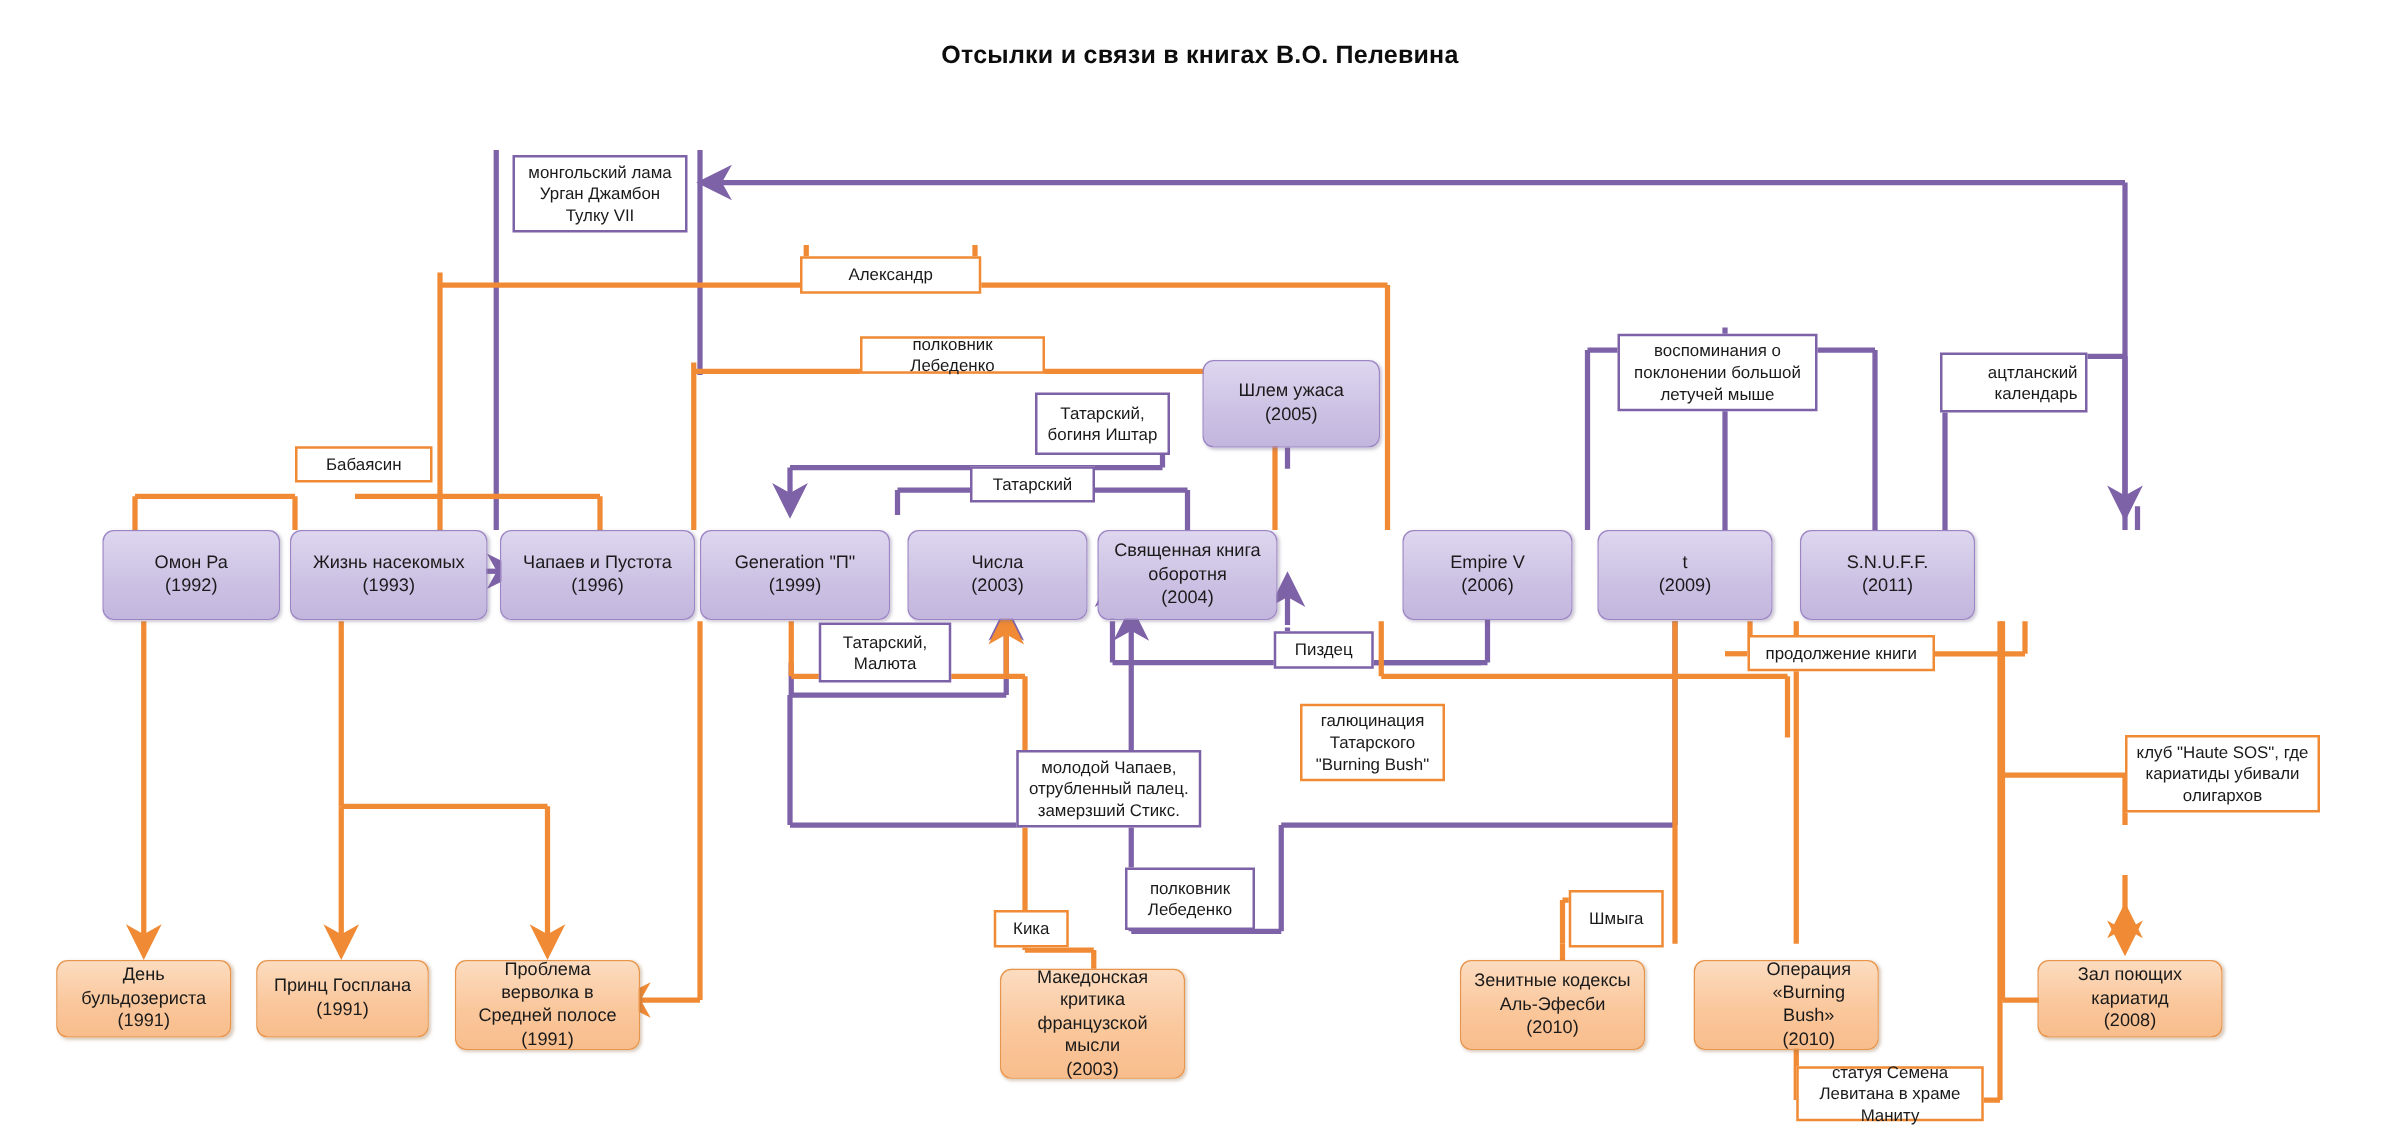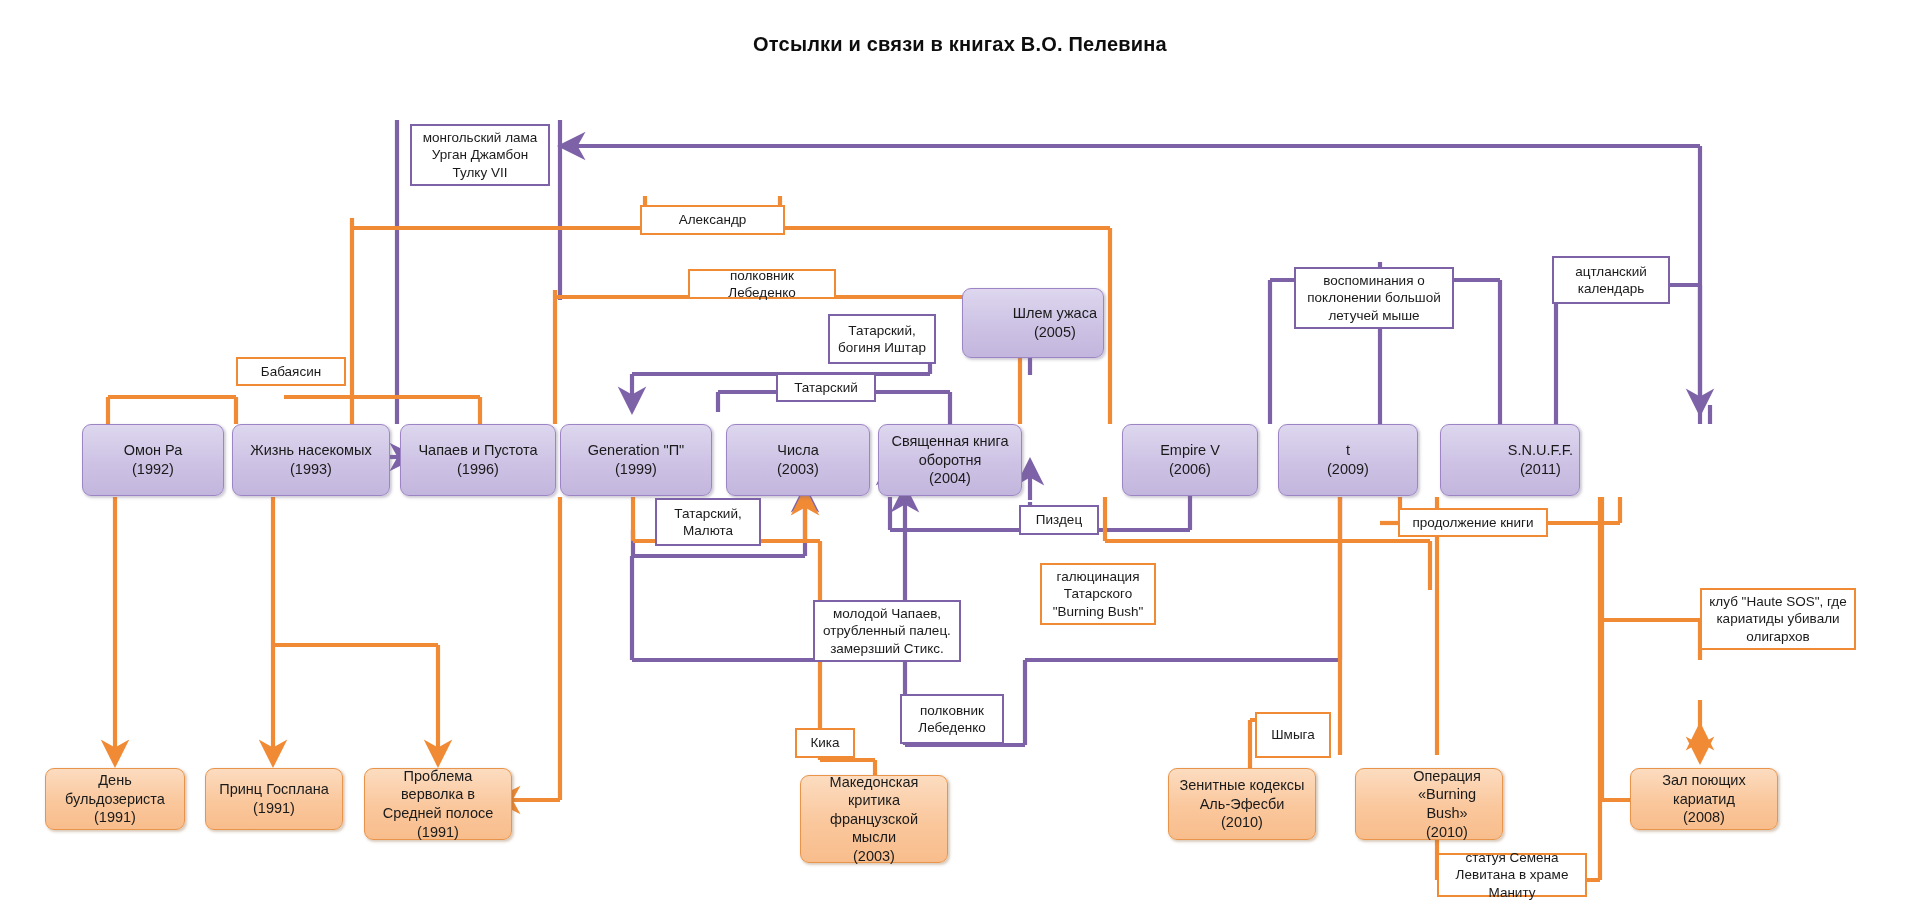--- a/index.html
+++ b/index.html
@@ -222,21 +222,21 @@
   </div>
 
   <div class="node lbl lblP" style="left:776px;top:373px;width:100px;height:29px;">
     <span class="tx">Татарский</span>
   </div>
 
   <div class="node lbl lblP" style="left:1294px;top:267px;width:160px;height:62px;">
     <span class="tx">воспоминания о поклонении большой летучей мыше</span>
   </div>
 
-  <div class="node lbl lblP" style="left:1552px;top:256px;width:118px;height:48px;">
+  <div class="node lbl lblP" style="left:1552px;top:282px;width:118px;height:48px;text-align:right;">
     <span class="tx">ацтланский календарь</span>
   </div>
 
   <div class="node lbl lblP" style="left:655px;top:498px;width:106px;height:48px;">
     <span class="tx">Татарский, Малюта</span>
   </div>
 
   <div class="node lbl lblP" style="left:1019px;top:505px;width:80px;height:30px;">
     <span class="tx">Пиздец</span>
   </div>
@@ -290,33 +290,33 @@
   </div>
 
   <div class="node book" style="left:726px;top:424px;width:144px;height:72px;">
     <span class="tx"><span>Числа</span><br><span>(2003)</span></span>
   </div>
 
   <div class="node book" style="left:878px;top:424px;width:144px;height:72px;">
     <span class="tx"><span>Священная книга оборотня</span><br><span>(2004)</span></span>
   </div>
 
-  <div class="node book" style="left:962px;top:288px;width:142px;height:70px;justify-content:flex-end;">
+  <div class="node book" style="left:962px;top:288px;width:142px;height:70px;">
     <span class="tx"><span>Шлем ужаса</span><br><span>(2005)</span></span>
   </div>
 
   <div class="node book" style="left:1122px;top:424px;width:136px;height:72px;">
     <span class="tx"><span>Empire V</span><br><span>(2006)</span></span>
   </div>
 
   <div class="node book" style="left:1278px;top:424px;width:140px;height:72px;">
     <span class="tx"><span>t</span><br><span>(2009)</span></span>
   </div>
 
-  <div class="node book" style="left:1440px;top:424px;width:140px;height:72px;justify-content:flex-end;">
+  <div class="node book" style="left:1440px;top:424px;width:140px;height:72px;">
     <span class="tx"><span>S.N.U.F.F.</span><br><span>(2011)</span></span>
   </div>
 
 
   <div class="node bookO" style="left:45px;top:768px;width:140px;height:62px;">
     <span class="tx"><span>День бульдозериста</span><br><span>(1991)</span></span>
   </div>
 
   <div class="node bookO" style="left:205px;top:768px;width:138px;height:62px;">
     <span class="tx"><span>Принц Госплана</span><br><span>(1991)</span></span>

